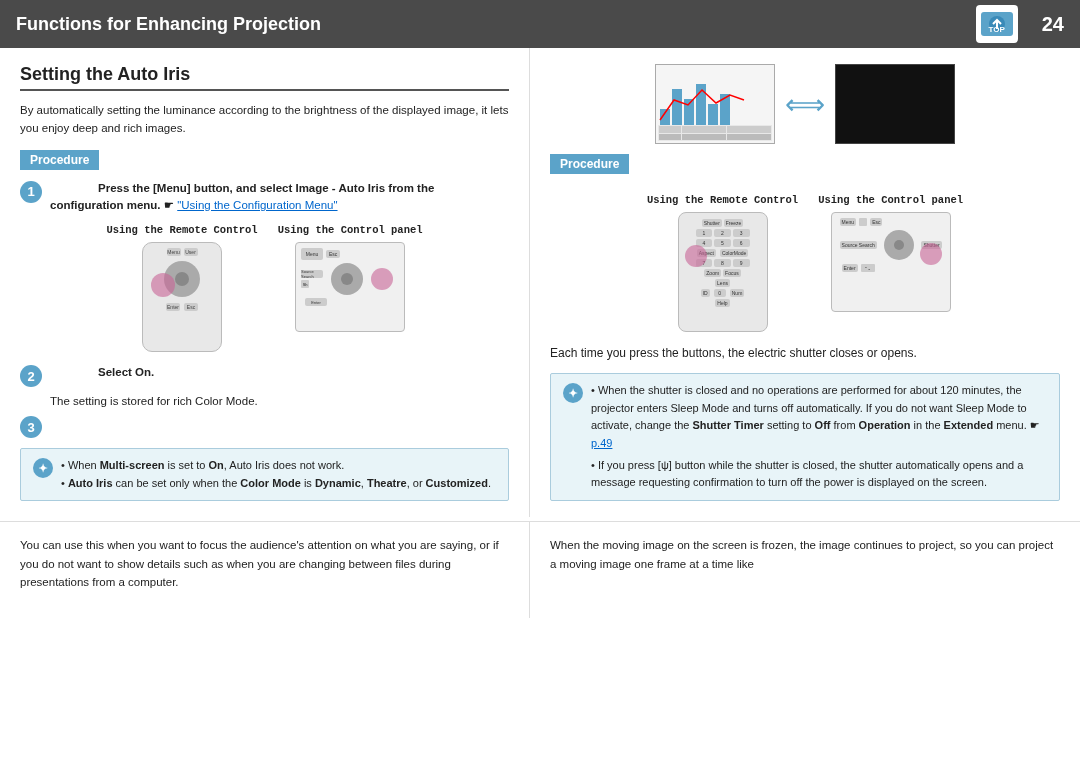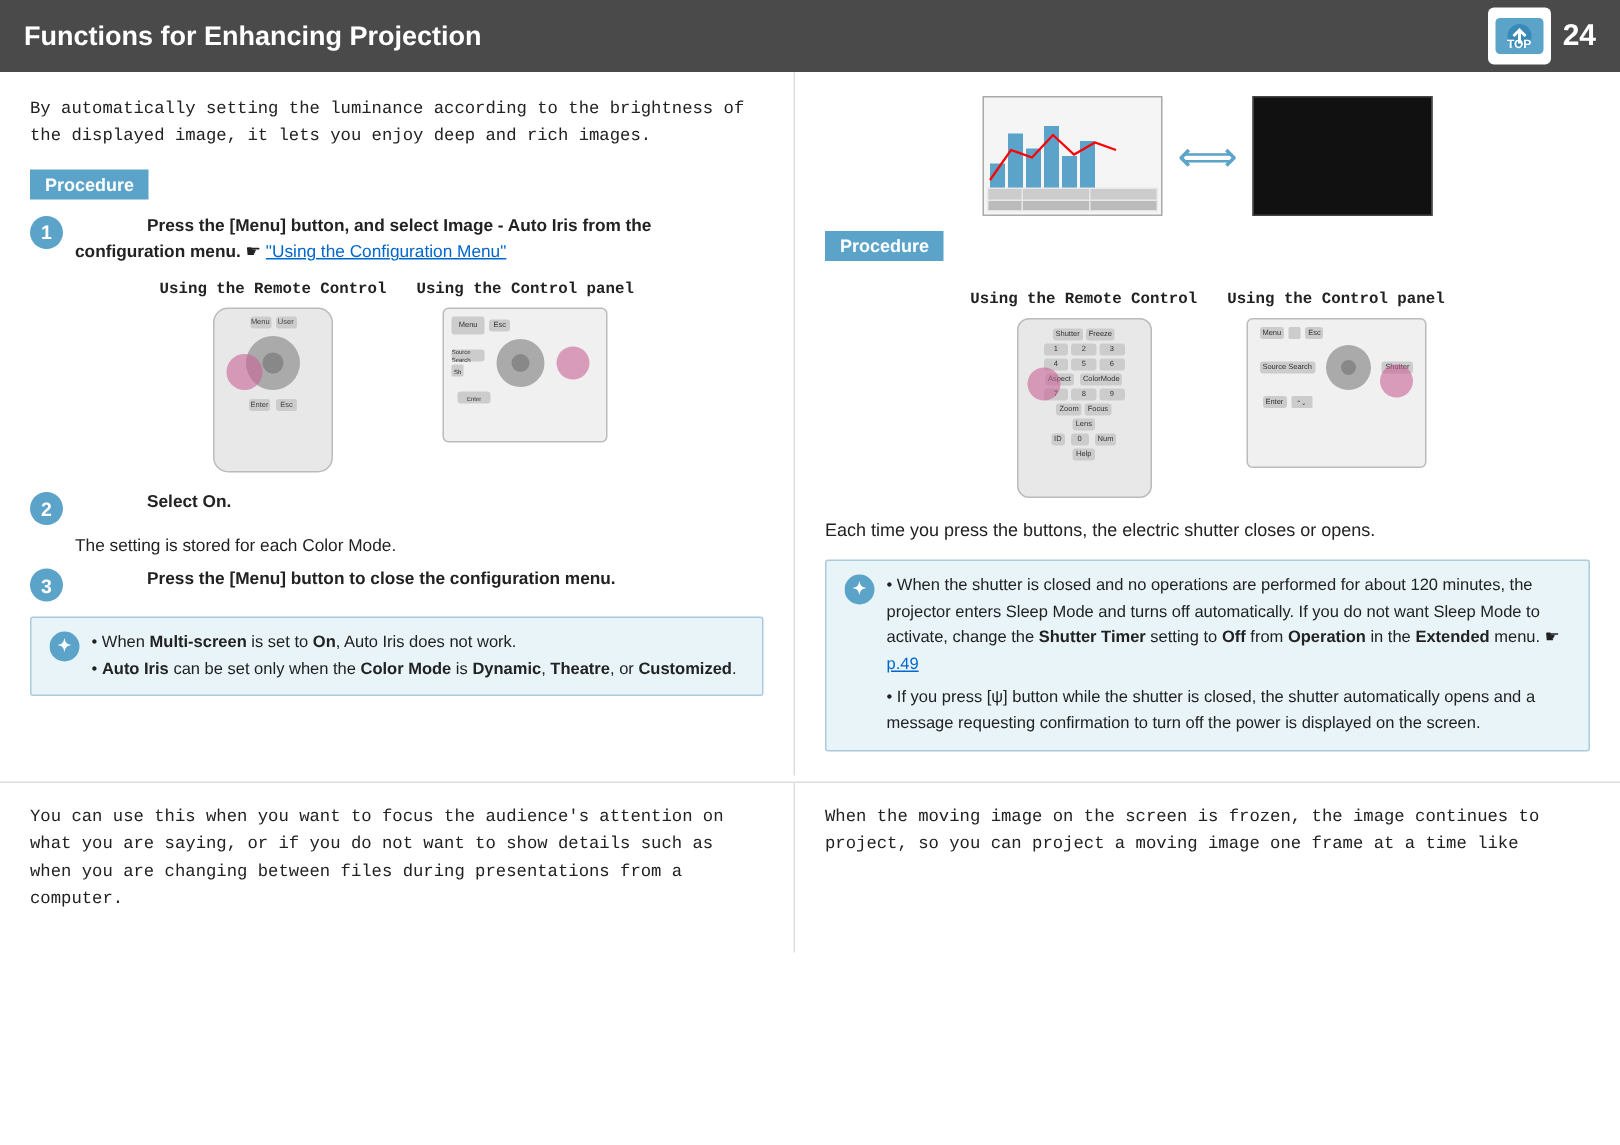--- a/index.html
+++ b/index.html
@@ -23,21 +23,21 @@
       height: 48px;
     }
     .header-title {
       font-size: 18px;
       font-weight: bold;
       color: #fff;
     }
     .header-right {
       display: flex;
       align-items: center;
-      gap: 8px;
+      gap: 24px;
     }
     .top-logo {
       width: 42px;
       height: 38px;
       background: #fff;
       border-radius: 4px;
       display: flex;
       flex-direction: column;
       align-items: center;
       justify-content: center;
@@ -101,21 +101,20 @@
       border-bottom: 2px solid #555;
       padding-bottom: 4px;
       margin-bottom: 10px;
     }
 
     .intro-text {
       font-size: 11.5px;
       line-height: 1.6;
       margin-bottom: 12px;
       color: #222;
-      font-family: Liberation Mono, monospace;
     }
 
     
     .procedure-badge {
       display: inline-block;
       background: #5ba3c9;
       color: #fff;
       font-weight: bold;
       font-size: 12px;
       padding: 3px 10px;
@@ -485,20 +484,21 @@
       </div>
     </div>
     <span class="page-number">24</span>
   </div>
 </div>
 
 <div class="main-content">
 
   <div class="left-col">
 
+    <div class="section-title">Setting the Auto Iris</div>
 
     <p class="intro-text">By automatically setting the luminance according to the brightness of the displayed image, it lets you enjoy deep and rich images.</p>
 
     <div>
       <span class="procedure-badge">Procedure</span>
     </div>
 
     <div class="step">
       <div class="step-num">1</div>
       <div class="step-content">
@@ -551,27 +551,24 @@
         </div>
       </div>
     </div>
 
     <div class="step">
       <div class="step-num">2</div>
       <div class="step-content">
         <strong>Select On.</strong>
       </div>
     </div>
-    <div style="margin-left: 30px; font-size:11.5px; margin-bottom:8px;">The setting is stored for each Color Mode.</div>
+    <div style="margin-left: 30px; font-size:11.5px; margin-bottom:8px;">The setting is stored for rich Color Mode.</div>
 
     <div class="step">
       <div class="step-num">3</div>
-      <div class="step-content">
-        <strong>Press the [Menu] button to close the configuration menu.</strong>
-      </div>
     </div>
 
     <div class="note-box">
       <div style="overflow:hidden;">
         <span class="note-icon">✦</span>
         <div style="overflow:hidden;">
           <p>• When <strong>Multi-screen</strong> is set to <strong>On</strong>, Auto Iris does not work.</p>
           <p>• <strong>Auto Iris</strong> can be set only when the <strong>Color Mode</strong> is <strong>Dynamic</strong>, <strong>Theatre</strong>, or <strong>Customized</strong>.</p>
         </div>
       </div>

